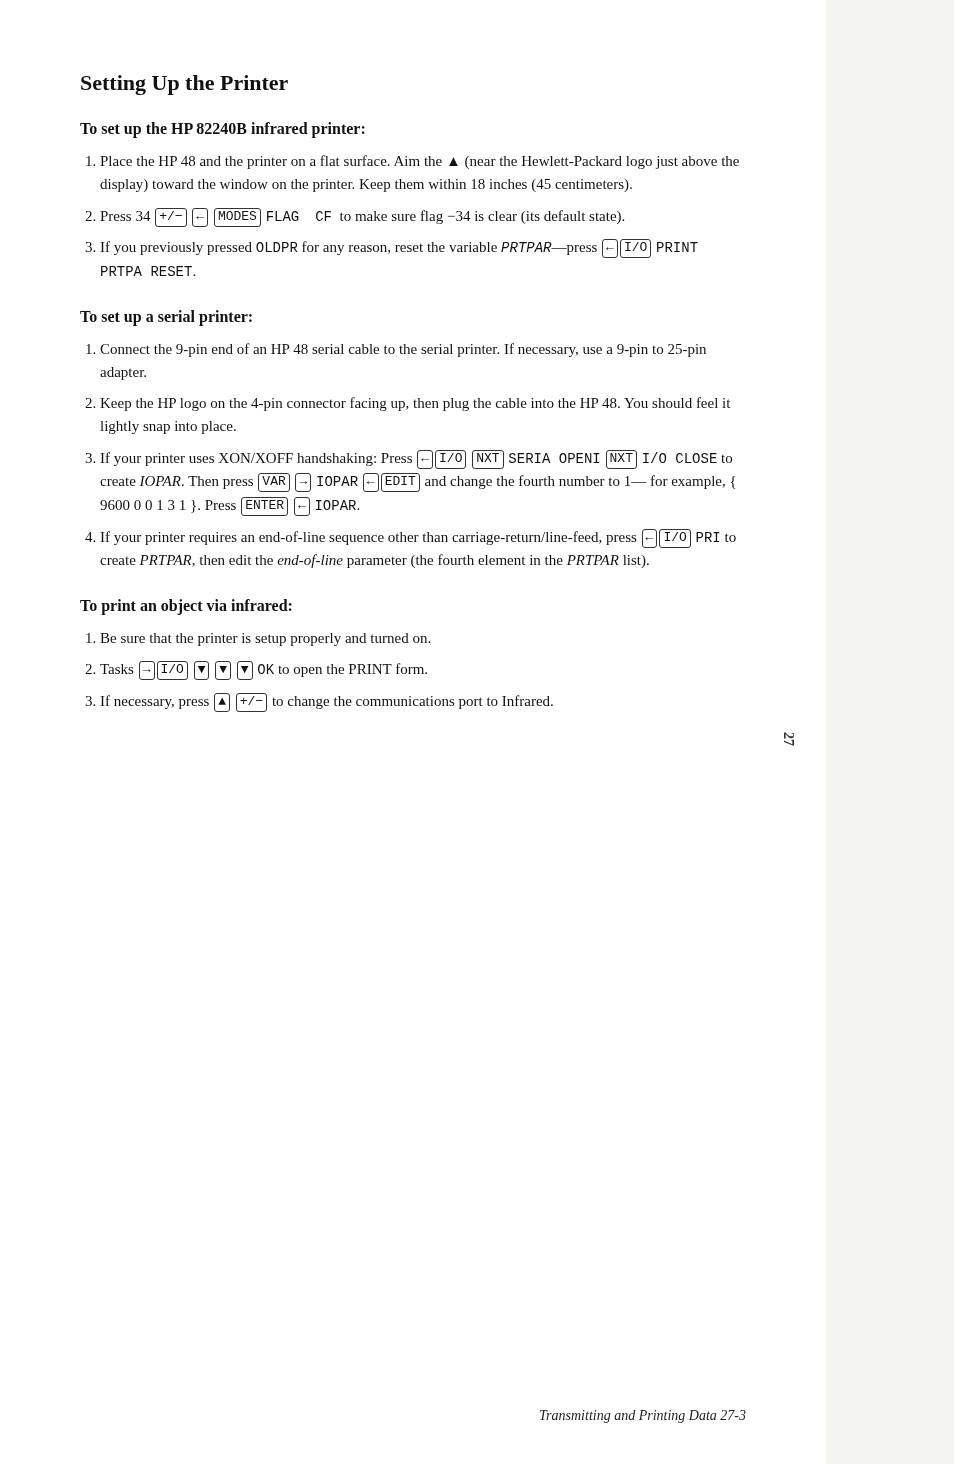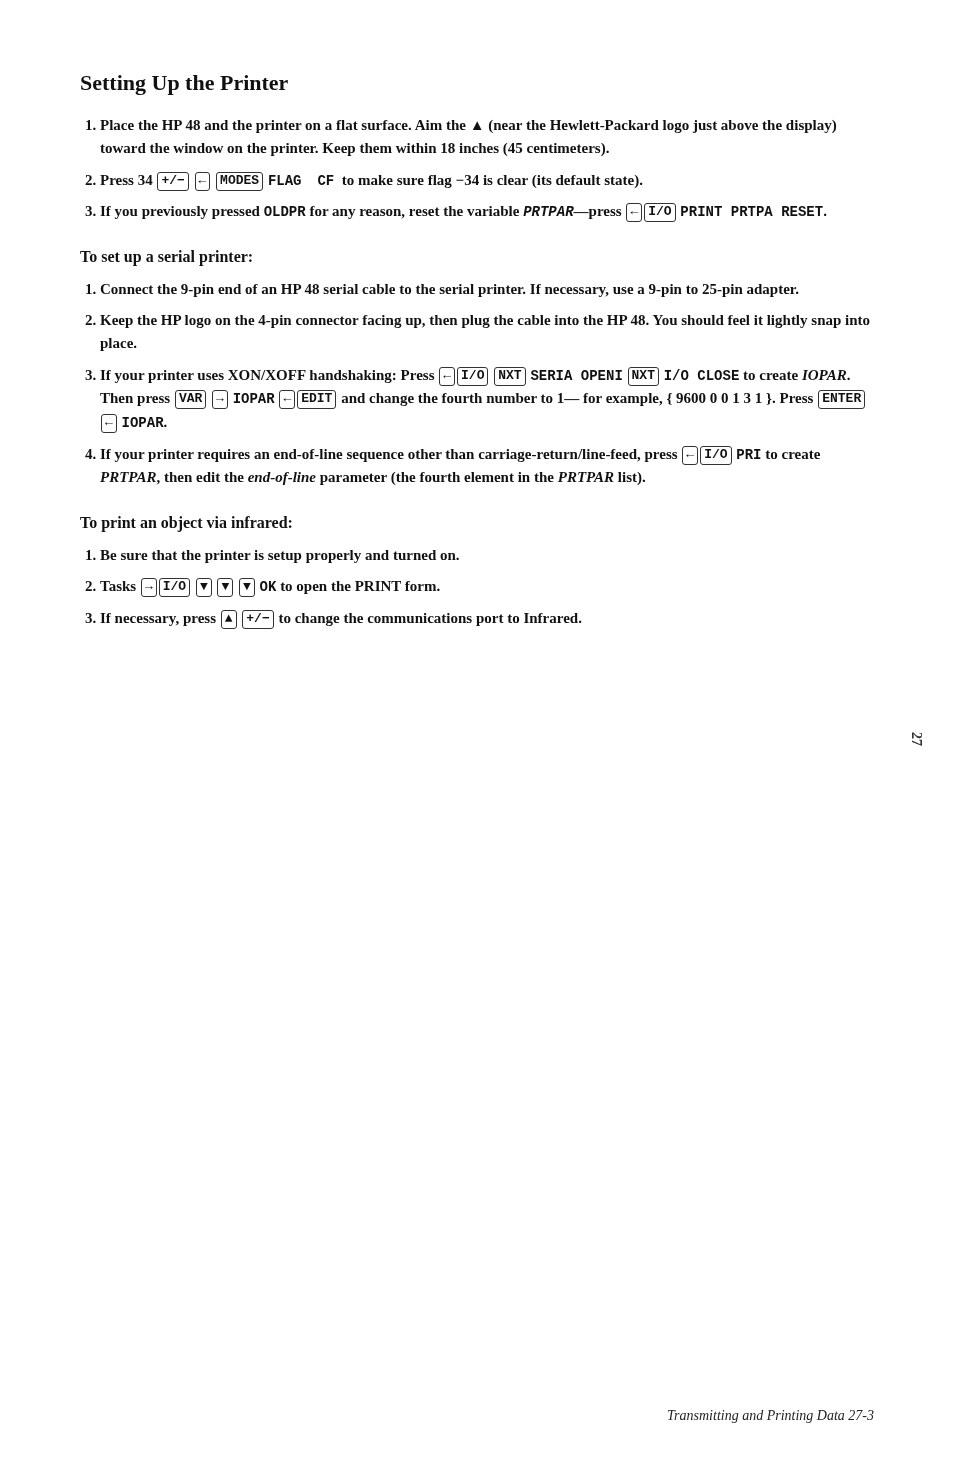--- a/index.html
+++ b/index.html
@@ -5,42 +5,41 @@
     * { box-sizing: border-box; margin: 0; padding: 0; }
     body {
       background: #f5f5f0;
       font-family: 'Times New Roman', Times, serif;
       font-size: 15px;
       color: #111;
       width: 954px;
       min-height: 1464px;
     }
     .page {
-      width: 954px;
+      width: 826px;
       min-height: 1464px;
       background: #fff;
       padding: 60px 80px 60px 80px;
       position: relative;
     }
     h2.section-title {
       font-size: 22px;
       font-weight: bold;
       margin-bottom: 18px;
       margin-top: 10px;
     }
     h3.subsection-title {
       font-size: 16px;
       font-weight: bold;
       margin-bottom: 12px;
       margin-top: 24px;
     }
     ol.steps {
       margin-left: 20px;
       margin-bottom: 14px;
-      font-weight: bold;
     }
     ol.steps li {
       margin-bottom: 8px;
       line-height: 1.55;
       font-size: 15px;
     }
     .kbd {
       display: inline-block;
       border: 1.5px solid #333;
       border-radius: 3px;
@@ -83,20 +82,21 @@
       margin-bottom: 20px;
     }
   </style>
 </head>
 <body>
 
 <div class="page">
 
   <h2 class="section-title">Setting Up the Printer</h2>
 
+  <h3 class="subsection-title">To set up the HP 82240B infrared printer:</h3>
 
   <ol class="steps">
     <li>
       Place the HP 48 and the printer on a flat surface. Aim the ▲
       (near the Hewlett-Packard logo just above the display) toward
       the window on the printer. Keep them within 18 inches (45
       centimeters).
     </li>
     <li>
       Press 34 <span class="kbd">+/−</span>

